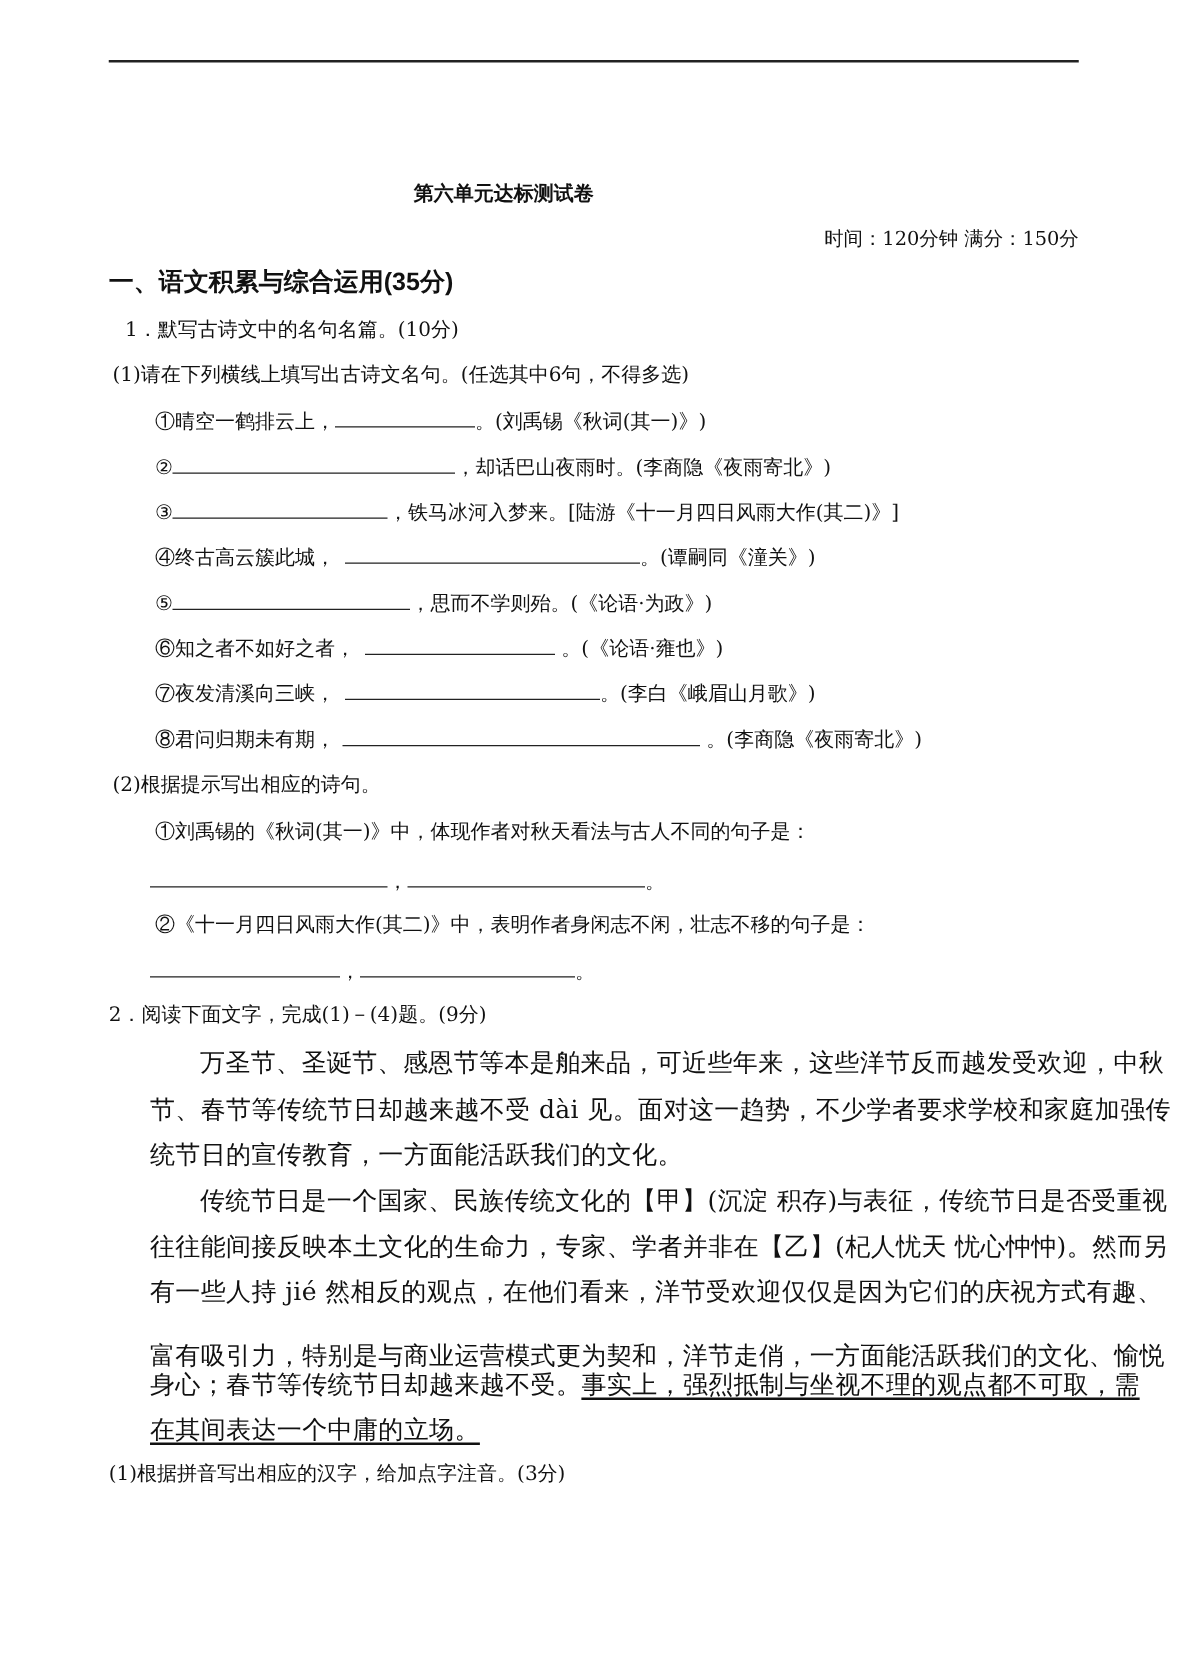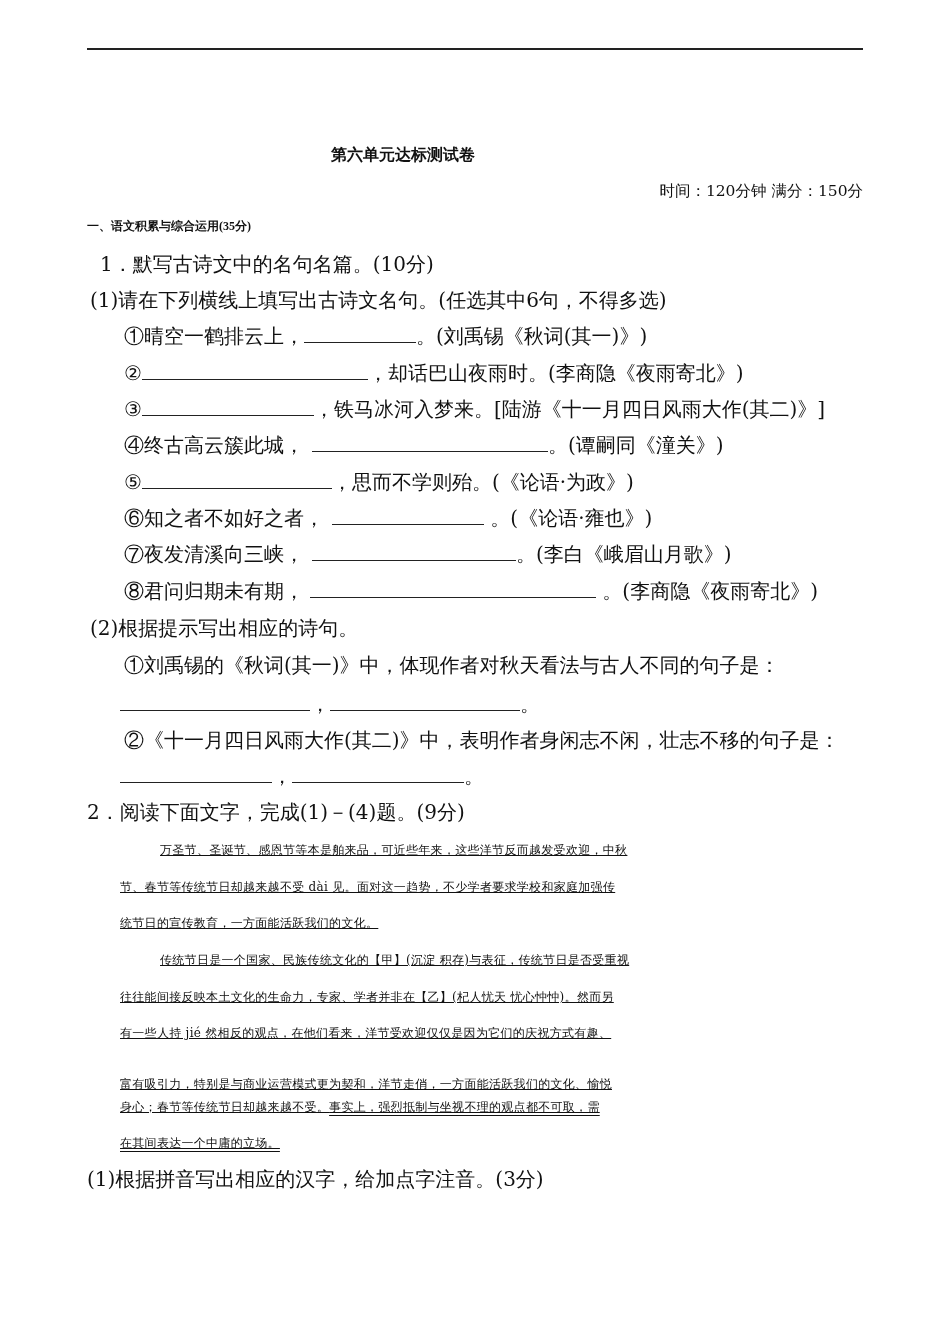--- a/index.html
+++ b/index.html
@@ -13,25 +13,25 @@
       position: absolute; left: 87px; top: 48px; width: 776px; height: 2px;
       background: #222222;
     }
     .line { position: absolute; white-space: nowrap; line-height: 22px; }
     .title {
       left: 0; width: 806px; top: 144px; text-align: center;
       font-family: "DejaVu Sans", "Liberation Sans", sans-serif;
       font-weight: bold; font-size: 16px;
     }
     .meta { right: 87px; top: 180px; font-size: 15.5px; }
-    .section { left: 87px; top: 215px; font-family: Liberation Serif, serif; font-weight: bold; font-size: 12px; }
+    .section { left: 87px; top: 215px; font-family: Liberation Sans, sans-serif; font-weight: bold; font-size: 20px; }
     .blank { display: inline-block; border-bottom: 1px solid #222; height: 16px; vertical-align: baseline; }
-    .passage { font-family: "DejaVu Serif", "Liberation Serif", serif; font-size: 12px; letter-spacing: 0.3px; text-decoration: underline; }
+    .passage { font-family: "DejaVu Serif", "Liberation Serif", serif; font-size: 20px; letter-spacing: 0.3px; }
     .ul { text-decoration: underline; text-underline-offset: 4px; margin-top: 24px; }
-    .q { font-size: 20px; }
+    .q { font-size: 16px; }
   </style>
 </head>
 <body>
 
 <div class="top-rule"></div>
 
 <div class="line title">第六单元达标测试卷</div>
 <div class="line meta">时间：120分钟 满分：150分</div>
 <div class="line section">一、语文积累与综合运用(35分)</div>
 

